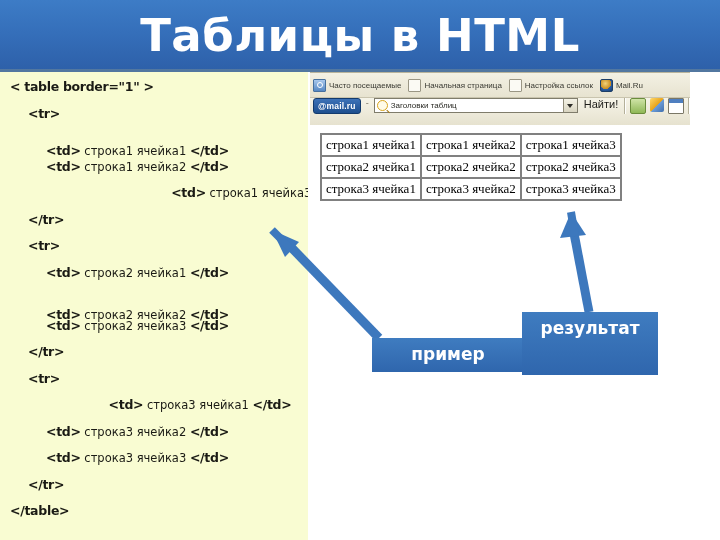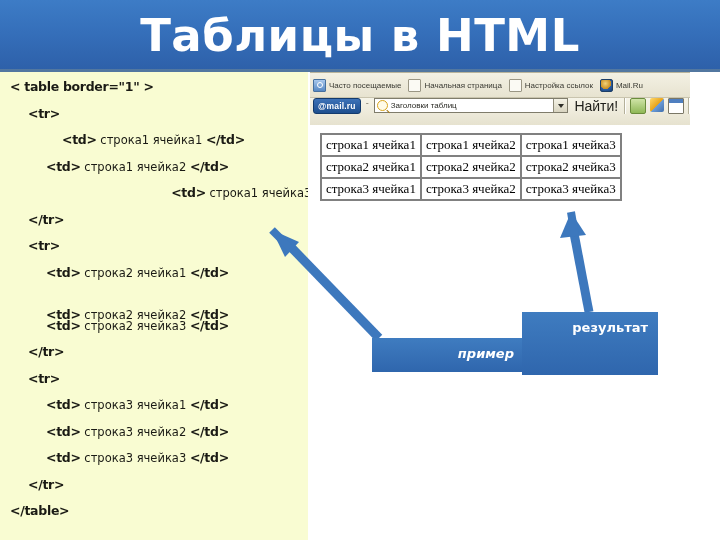--- a/index.html
+++ b/index.html
@@ -217,21 +217,21 @@
     align-items: center;
     justify-content: center;
   }
   .caret-dn {
     width: 0; height: 0;
     border-left: 3px solid transparent;
     border-right: 3px solid transparent;
     border-top: 4px solid #2d2d28;
   }
   #find-button {
-    font-size: 14px;
+    font-size: 11px;
     color: #1e1e1a;
     white-space: nowrap;
     padding: 0 2px;
     font-family: "Liberation Sans", sans-serif;
   }
   .vdiv {
     width: 1px;
     height: 16px;
     background: #b4b09a;
     border-right: 1px solid #ffffff;
@@ -303,32 +303,31 @@
   }
   #result-table tr td { }
 
   
   .callout {
     position: absolute;
     background: linear-gradient(to bottom,#3f7cc0 0%, #2f66ad 100%);
     color: #ffffff;
     font-family: "DejaVu Sans", sans-serif;
     font-weight: bold;
-    font-size: 13px;
+    font-size: 17px;
     line-height: 22px;
-    text-align: right;
+    text-align: center;
     padding: 5px 10px 6px 10px;
     box-sizing: border-box;
   }
   #callout-example {
     left: 372px;
     top: 338px;
     width: 152px;
     height: 34px;
-    font-style: italic;
   }
   #callout-result {
     left: 522px;
     top: 312px;
     width: 136px;
     height: 63px;
     word-break: break-all;
   }
 
   
@@ -342,31 +341,31 @@
 </head>
 <body>
 
 <div id="slide-header">
   <div id="slide-title">Таблицы в HTML</div>
 </div>
 
 <div id="code-panel">
     <div class="code-line indent0" style="top: 8px;"><span class="tag">&lt; table border="1" &gt;</span></div>
     <div class="code-line indent1" style="top: 34.5px;"><span class="tag">&lt;tr&gt;</span></div>
-    <div class="code-line indent2" style="top: 61px; margin-left: 16px;"><span class="tag">&lt;td&gt;</span><span class="txt"> строка1 ячейка1 </span><span class="tag">&lt;/td&gt;</span></div>
+    <div class="code-line indent2" style="top: 72px;"><span class="tag">&lt;td&gt;</span><span class="txt"> строка1 ячейка1 </span><span class="tag">&lt;/td&gt;</span></div>
     <div class="code-line indent2" style="top: 87.5px;"><span class="tag">&lt;td&gt;</span><span class="txt"> строка1 ячейка2 </span><span class="tag">&lt;/td&gt;</span></div>
     <div class="code-line indent2" style="top: 114px; text-align: right;"><span class="tag">&lt;td&gt;</span><span class="txt"> строка1 ячейка3 </span><span class="tag">&lt;/td&gt;</span></div>
     <div class="code-line indent1" style="top: 140.5px;"><span class="tag">&lt;/tr&gt;</span></div>
     <div class="code-line indent1" style="top: 167px;"><span class="tag">&lt;tr&gt;</span></div>
     <div class="code-line indent2" style="top: 193.5px;"><span class="tag">&lt;td&gt;</span><span class="txt"> строка2 ячейка1 </span><span class="tag">&lt;/td&gt;</span></div>
     <div class="code-line indent2" style="top: 236px;"><span class="tag">&lt;td&gt;</span><span class="txt"> строка2 ячейка2 </span><span class="tag">&lt;/td&gt;</span></div>
     <div class="code-line indent2" style="top: 246.5px;"><span class="tag">&lt;td&gt;</span><span class="txt"> строка2 ячейка3 </span><span class="tag">&lt;/td&gt;</span></div>
     <div class="code-line indent1" style="top: 273px;"><span class="tag">&lt;/tr&gt;</span></div>
     <div class="code-line indent1" style="top: 299.5px;"><span class="tag">&lt;tr&gt;</span></div>
-    <div class="code-line indent2" style="top: 326px;"><span class="tag">&lt;td&gt;</span><span class="txt"> строка3 ячейка1 </span><span class="tag">&lt;/td&gt;</span></div>
+    <div class="code-line indent2" style="top: 326px; text-align: center;"><span class="tag">&lt;td&gt;</span><span class="txt"> строка3 ячейка1 </span><span class="tag">&lt;/td&gt;</span></div>
     <div class="code-line indent2" style="top: 352.5px;"><span class="tag">&lt;td&gt;</span><span class="txt"> строка3 ячейка2 </span><span class="tag">&lt;/td&gt;</span></div>
     <div class="code-line indent2" style="top: 379px;"><span class="tag">&lt;td&gt;</span><span class="txt"> строка3 ячейка3 </span><span class="tag">&lt;/td&gt;</span></div>
     <div class="code-line indent1" style="top: 405.5px;"><span class="tag">&lt;/tr&gt;</span></div>
     <div class="code-line indent0" style="top: 432px;"><span class="tag">&lt;/table&gt;</span></div>
   </div>
 
 <div id="browser-strip">
 
   <div id="bookmark-bar">
     <div class="bm-item">

